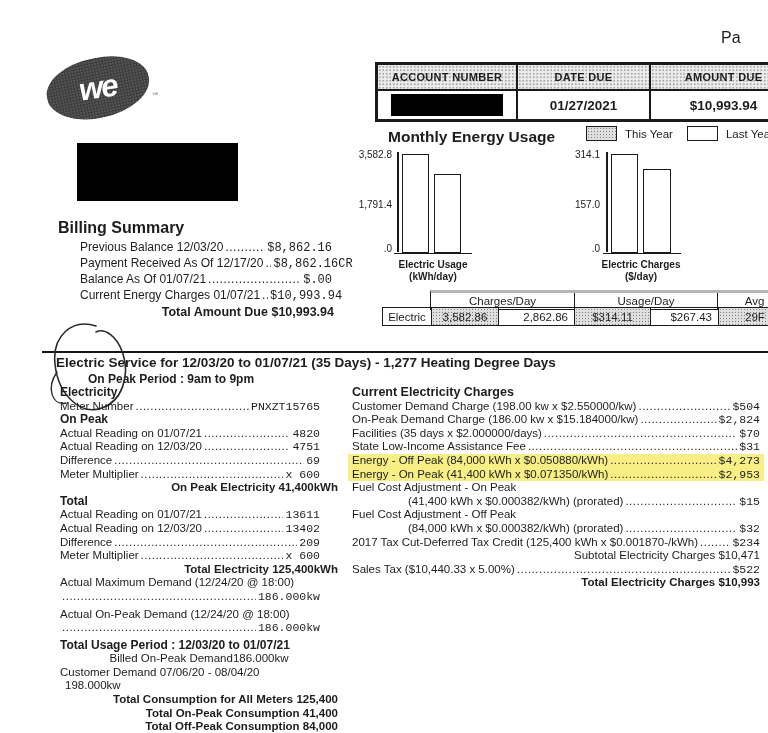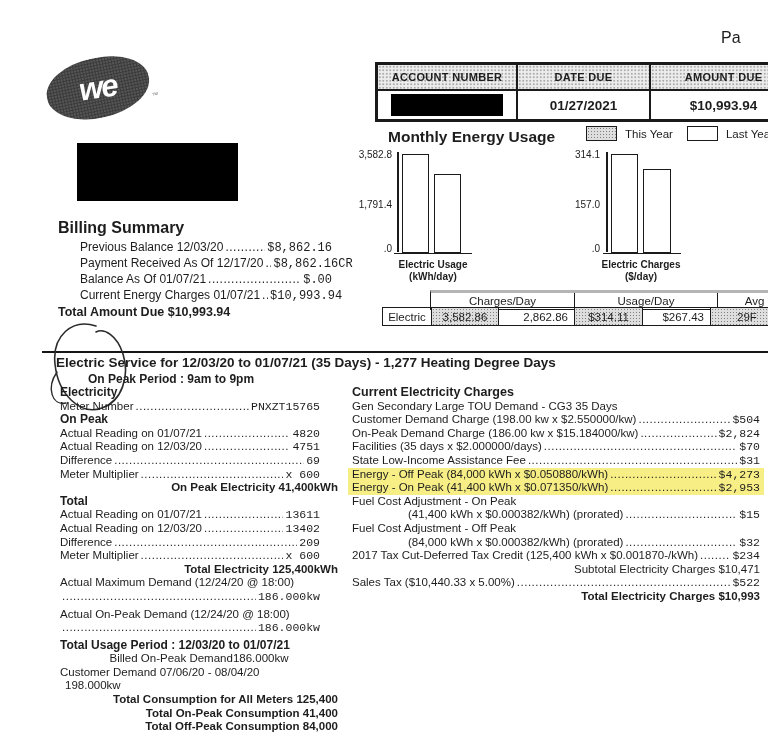--- a/index.html
+++ b/index.html
@@ -37,21 +37,21 @@
   .blackbox{background:#000;}
   .acct .blackbox{width:112px;height:22px;}
 
   
   .redact2{left:77px;top:143px;width:161px;height:58px;background:#000;}
 
   
   .bs{left:58px;top:219px;width:292px;font-size:12px;}
   .bs-title{font-size:16px;font-weight:bold;margin-bottom:3px;}
   .bs .row{margin-left:22px;width:252px;line-height:15px;}
-  .bs-total{width:276px;text-align:left;font-weight:bold;font-size:12.5px;margin-top:1px;}
+  .bs-total{width:276px;text-align:right;font-weight:bold;font-size:12.5px;margin-top:1px;}
 
   
   .chart-title{left:388px;top:128px;font-size:15.5px;font-weight:bold;}
   .legend{left:586px;top:126px;display:flex;align-items:center;font-size:11.5px;white-space:nowrap;}
   .swatch{width:29px;height:13px;border:1px solid #1a1a1a;margin-right:8px;display:inline-block;}
   .legend .lg2{margin-left:14px;}
   .plot{width:82px;height:104px;}
   .plot .axis{position:absolute;left:3px;top:2px;bottom:2px;width:1.5px;background:#1a1a1a;}
   .plot .base{position:absolute;left:0;right:4px;bottom:0;height:1.5px;background:#1a1a1a;}
   .bar{position:absolute;bottom:1.5px;border:1px solid #1a1a1a;box-sizing:border-box;background:#fff;}
@@ -180,21 +180,21 @@
 
 <div class="abs ut ut-head">
   <div style="width:143px;">Charges/Day</div>
   <div style="width:142px;">Usage/Day</div>
   <div style="width:73px;">Avg</div>
 </div>
 <div class="abs ut ut-body">
   <div class="cC" style="width:48px;">Electric</div>
   <div class="cC speck" style="width:67px;">3,582.86</div>
   <div class="cR" style="width:76px;">2,862.86</div>
-  <div class="cC speck" style="width:68px;">$314.11</div>
+  <div class="cC speck" style="width:76px;">$314.11</div>
   <div class="cR" style="width:68px;">$267.43</div>
   <div class="cC speck" style="width:73px;">29F</div>
 </div>
 
 <div class="abs divider"></div>
 <div class="abs svc-head">Electric Service for 12/03/20 to 01/07/21 (35 Days) - 1,277 Heating Degree Days</div>
 <div class="abs svc-sub">On Peak Period : 9am to 9pm</div>
 
 <svg class="abs scribble" viewBox="0 0 92 98">
   <path d="M 50 6 C 26 -2, 6 16, 9 44 C 12 74, 34 96, 56 88 C 76 81, 84 56, 77 34 C 71 15, 58 8, 50 12" fill="none" stroke="#2b2b2b" stroke-width="1.6" stroke-linecap="round"></path>
@@ -270,21 +270,20 @@
   <div>Customer Demand 07/06/20 - 08/04/20</div>
   <div class="kw">198.000kw</div>
   <div class="tright">Total Consumption for All Meters 125,400</div>
   <div class="tright">Total On-Peak Consumption 41,400</div>
   <div class="tright">Total Off-Peak Consumption 84,000</div>
 
 </div>
 
 <div class="abs col col-right">
   <div class="cec-title">Current Electricity Charges</div>
-  <div>Gen Secondary Large TOU Demand - CG3 35 Days</div>
   <div class="row">
     <span class="lbl">Customer Demand Charge (198.00 kw x $2.550000/kw)</span>
     <span class="dots"></span>
     <span class="val">$504</span>
   </div>
   <div class="row">
     <span class="lbl">On-Peak Demand Charge (186.00 kw x $15.184000/kw)</span>
     <span class="dots"></span>
     <span class="val">$2,824</span>
   </div>

